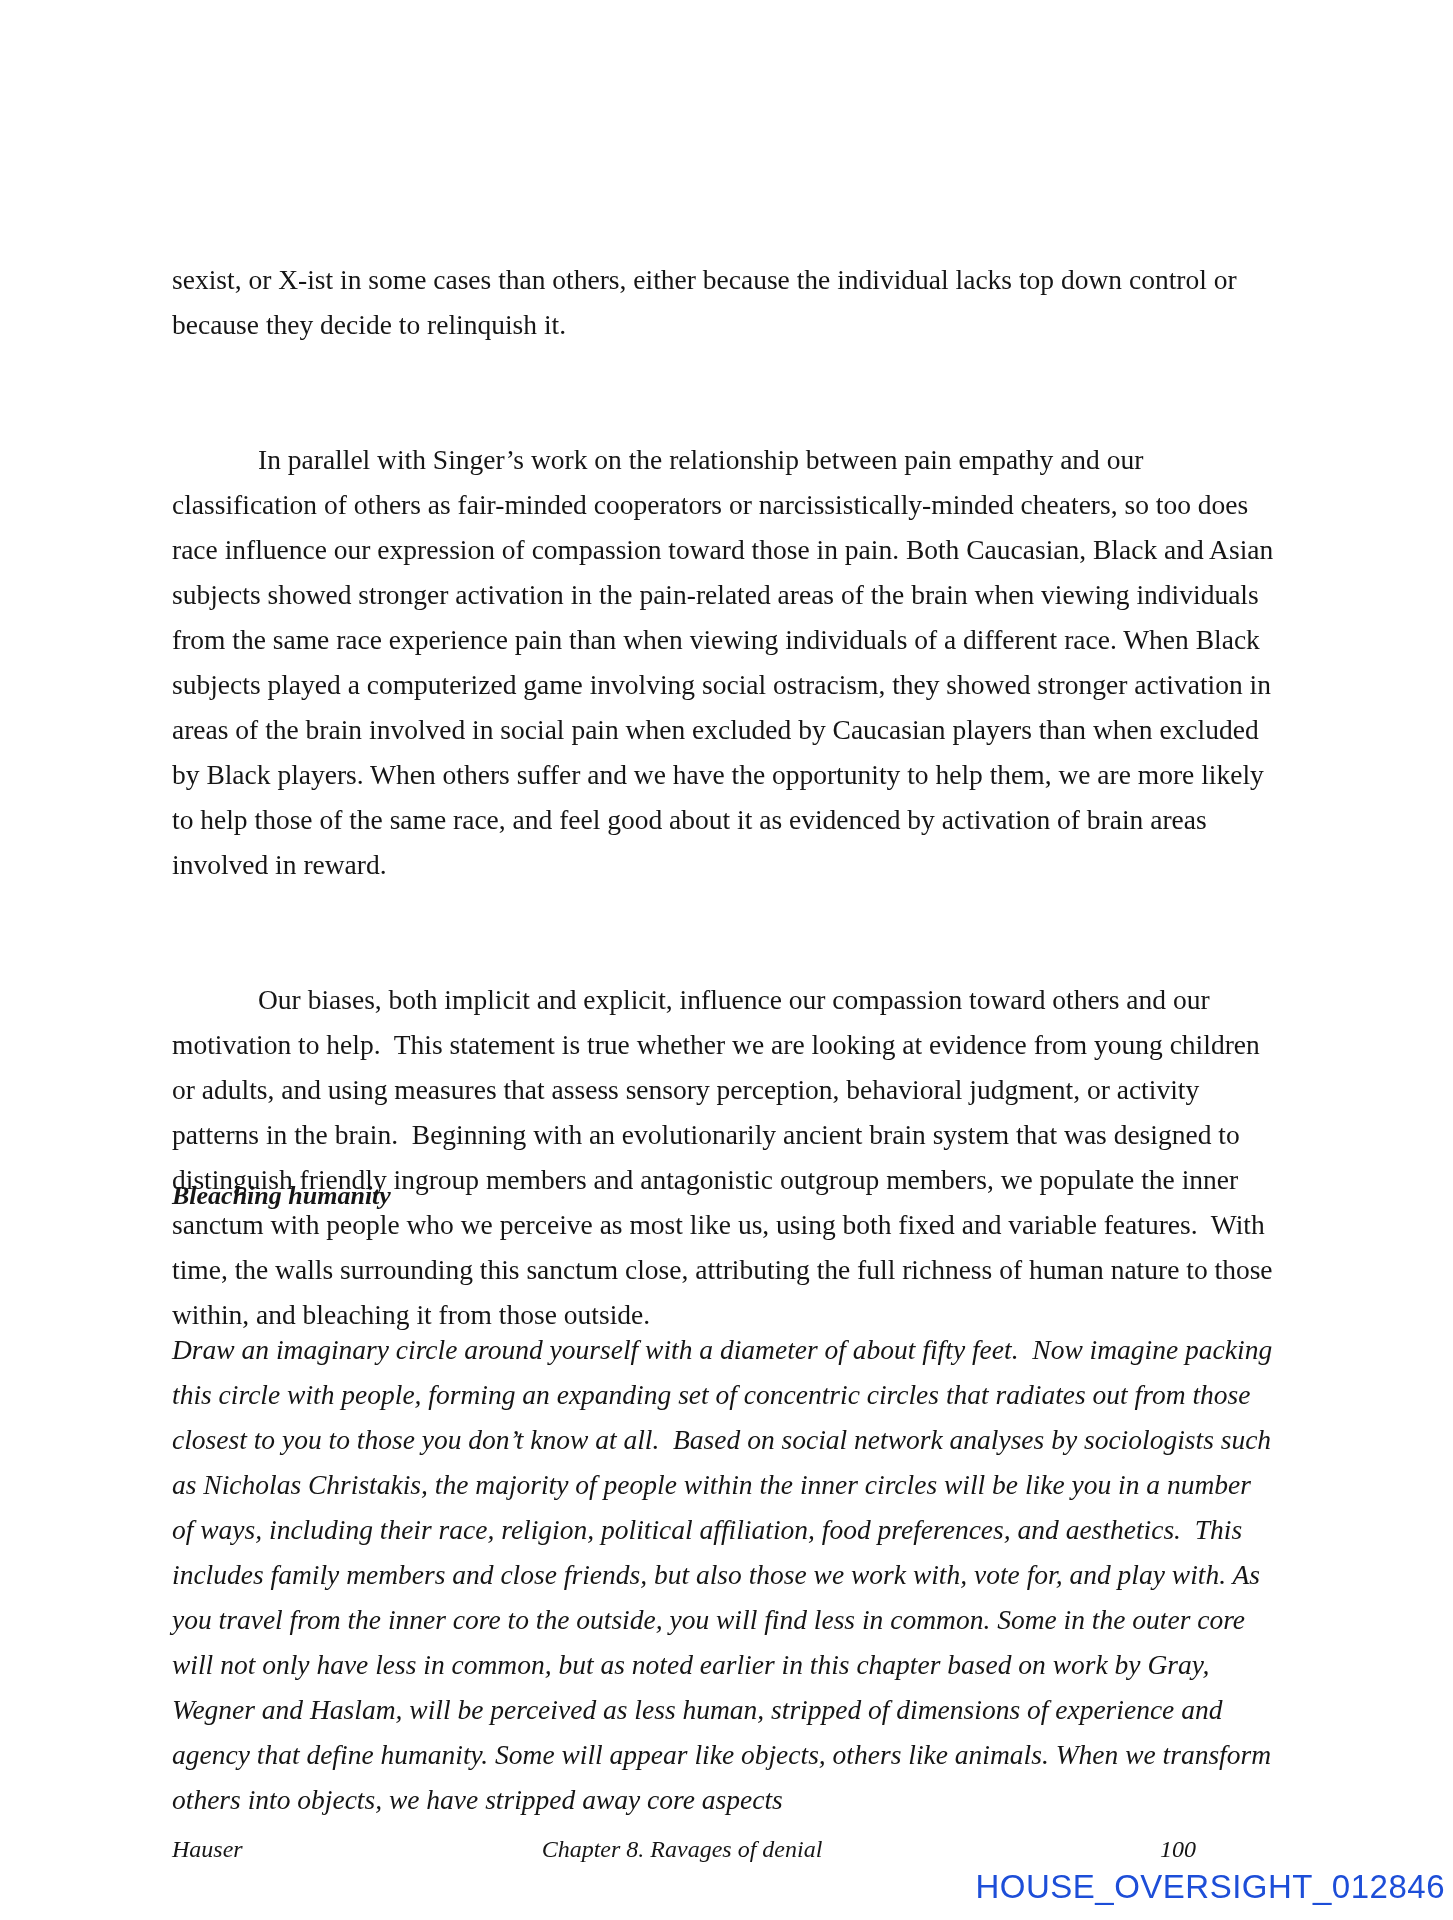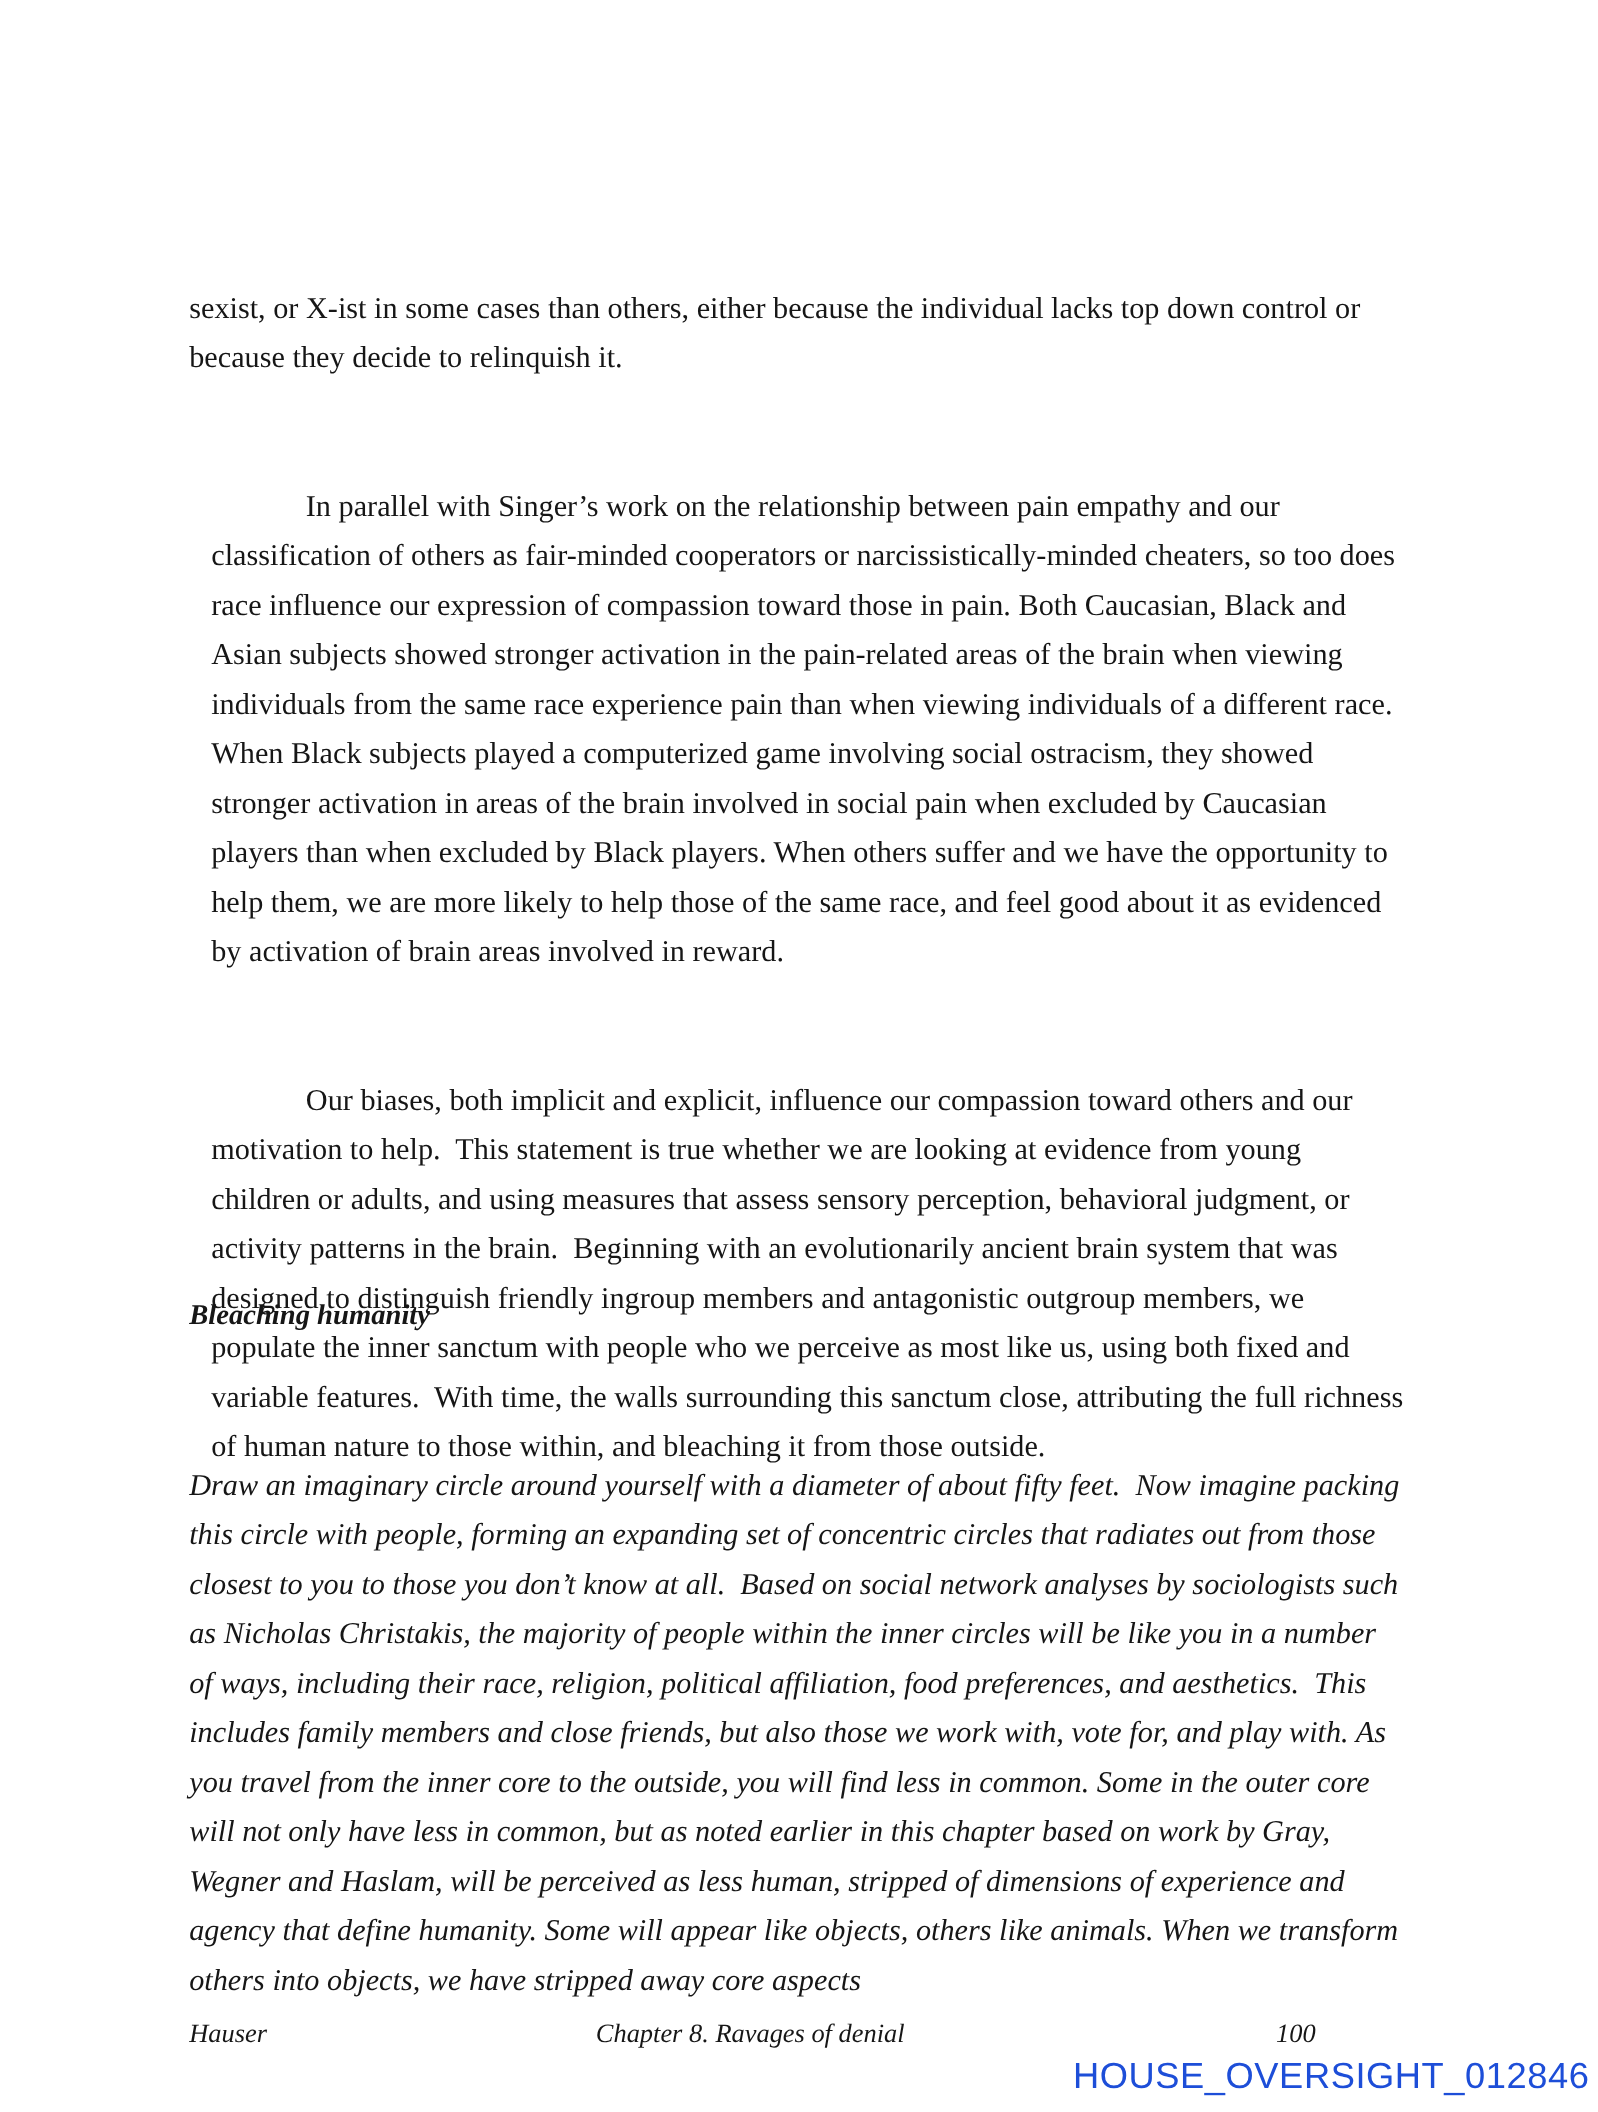--- a/index.html
+++ b/index.html
@@ -27,21 +27,20 @@
     }
     .main-text {
       top: 167px;
     }
     .para {
       margin: 0;
       padding: 0;
     }
     .para.indented {
       text-indent: 86px;
-      margin-left: 20px;
     }
     .section-heading {
       position: absolute;
       left: 172px;
       top: 1173px;
       width: 1106px;
       font-size: 26px;
       line-height: 45px;
       font-style: italic;
       margin: 0;

